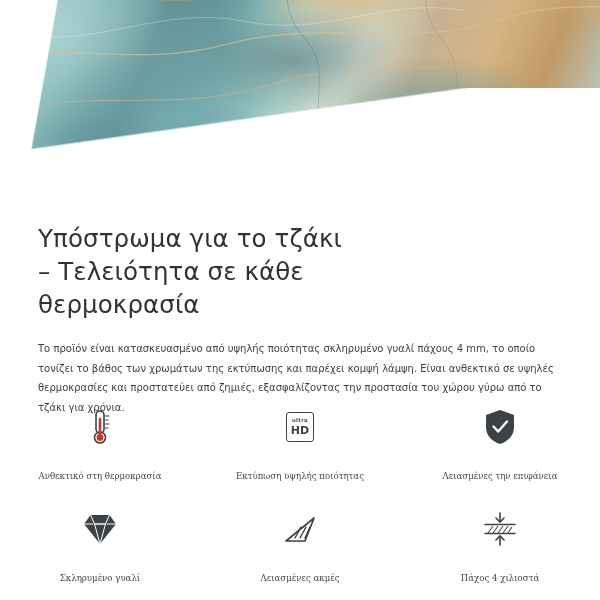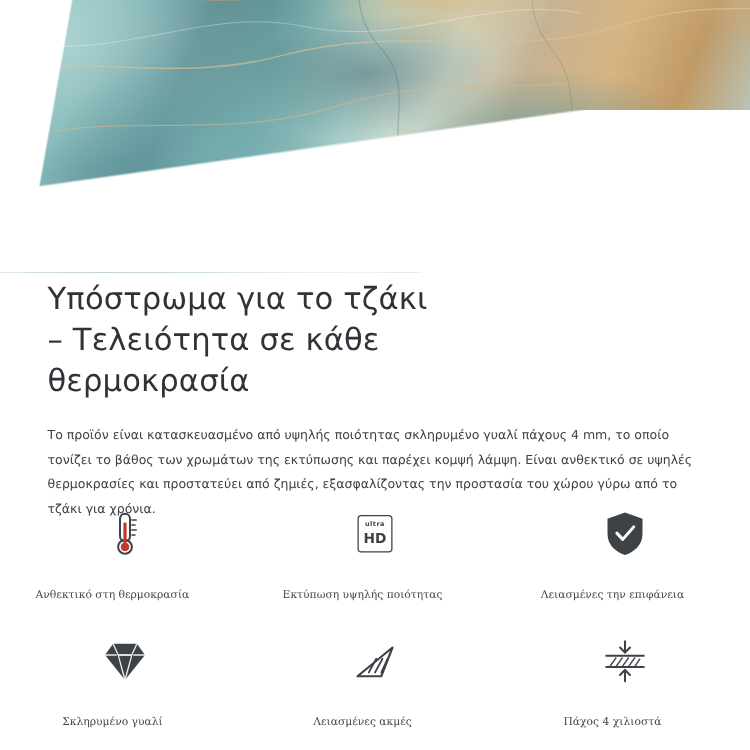--- a/index.html
+++ b/index.html
@@ -153,20 +153,21 @@
     width: 600px;
   }
   .frow {
     display: flex;
     width: 600px;
   }
   .fcell {
     width: 200px;
     display: flex;
     flex-direction: column;
+    align-items: center;
   }
   .ficon {
     height: 46px;
     display: flex;
     align-items: center;
     justify-content: center;
   }
   .flabel {
     margin-top: 21px;
     color: #43484d;

